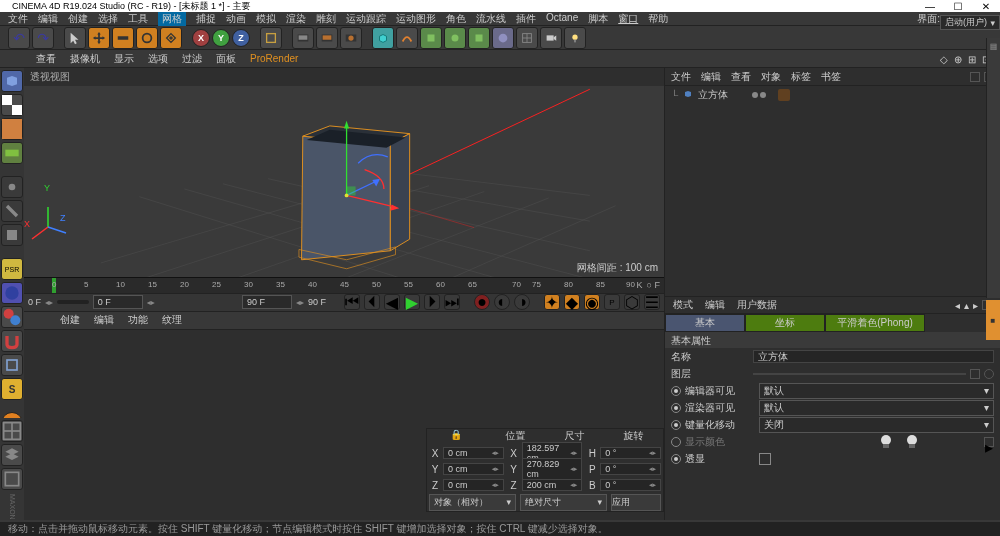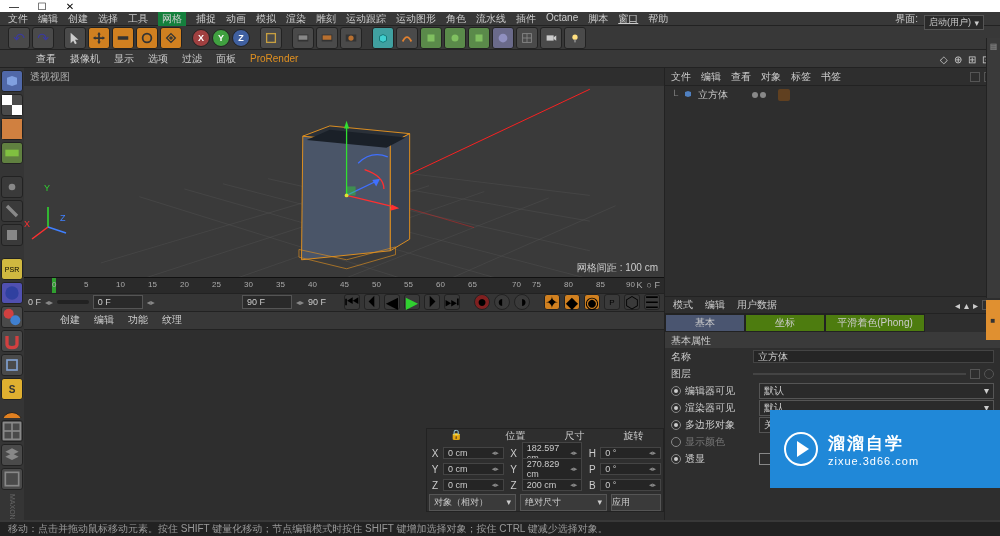--- a/index.html
+++ b/index.html
@@ -8,21 +8,21 @@
     
     .titlebar { height: 12px; background: #fff; display: flex; align-items: center; justify-content: space-between; padding: 0 4px; font-size: 9px; color: #000; }
     .titlebar-title { padding-left: 8px; }
     .titlebar-btns { display: flex; gap: 8px; }
     .titlebar-btn { width: 20px; text-align: center; cursor: pointer; font-size: 10px; }
     
     
     .menubar { height: 14px; background: #383838; border-bottom: 1px solid #222; display: flex; align-items: center; justify-content: space-between; }
     .menubar-left { display: flex; padding-left: 8px; gap: 10px; }
     .menubar-item { font-size: 10px; color: #ccc; cursor: pointer; }
-    .menubar-right { display: flex; align-items: center; gap: 6px; padding-right: 16px; font-size: 10px; color: #ccc; }
+    .menubar-right { display: flex; align-items: center; padding-right: 0; font-size: 10px; color: #ccc; }
     .menubar-dropdown { background: #2a2a2a; border: 1px solid #555; padding: 0 4px; font-size: 9px; color: #ccc; min-width: 60px; display: inline-flex; align-items: center; justify-content: space-between; margin-top: 8px; }
     
     
     .toolbar { height: 24px; background: #383838; border-bottom: 1px solid #222; display: flex; align-items: center; padding: 0 8px; gap: 2px; }
     .tb-btn { width: 22px; height: 22px; background: #4a4a4a; border: 1px solid #222; border-radius: 3px; display: flex; align-items: center; justify-content: center; cursor: pointer; }
     .tb-btn.orange { background: #d08020; }
     .tb-btn svg { width: 14px; height: 14px; }
     .tb-grp-sep { width: 6px; }
     .xyz-btn { width: 18px; height: 18px; border-radius: 50%; display: flex; align-items: center; justify-content: center; font-size: 9px; font-weight: bold; cursor: pointer; border: 1px solid #222; }
     .xyz-x { background: #a04040; color: #fff; }
@@ -129,35 +129,36 @@
     
     .statusbar { position: absolute; bottom: 0; left: 0; right: 0; height: 14px; background: #222; color: #999; font-size: 10px; padding: 0 8px; display: flex; align-items: center; }
     
     
     .vp-svg { width: 100%; height: 100%; }
   </style>
 </head>
 <body>
 
 <div class="titlebar">
+  <span class="titlebar-title">CINEMA 4D R19.024 Studio (RC - R19) - [未标题 1 *] - 主要</span>
   <div class="titlebar-btns">
     <span class="titlebar-btn">—</span>
     <span class="titlebar-btn">☐</span>
     <span class="titlebar-btn">✕</span>
   </div>
 </div>
 
 <div class="menubar">
   <div class="menubar-left">
     <span class="menubar-item">文件</span>
     <span class="menubar-item">编辑</span>
     <span class="menubar-item">创建</span>
     <span class="menubar-item">选择</span>
     <span class="menubar-item">工具</span>
-    <span class="menubar-item" style="background:#15803d;padding:0 4px;">网格</span>
+    <span class="menubar-item" style="background:#0369a1;padding:0 4px;">网格</span>
     <span class="menubar-item">捕捉</span>
     <span class="menubar-item">动画</span>
     <span class="menubar-item">模拟</span>
     <span class="menubar-item">渲染</span>
     <span class="menubar-item">雕刻</span>
     <span class="menubar-item">运动跟踪</span>
     <span class="menubar-item">运动图形</span>
     <span class="menubar-item">角色</span>
     <span class="menubar-item">流水线</span>
     <span class="menubar-item">插件</span>
@@ -587,21 +588,21 @@
     <div class="attr-row">
       <span class="attr-radio on"></span>
       <span class="attr-lbl" style="width:70px;">渲染器可见</span>
       <div class="attr-dd-input">
           <span>默认</span>
           <span>▾</span>
         </div>
     </div>
     <div class="attr-row">
       <span class="attr-radio on"></span>
-      <span class="attr-lbl" style="width:70px;">多边形对象</span>
+      <span class="attr-lbl" style="width:70px;">键量化移动</span>
       <div class="attr-dd-input">
           <span>关闭</span>
           <span>▾</span>
         </div>
     </div>
     <div class="attr-row">
       <span class="attr-radio"></span>
       <span class="attr-lbl dim" style="width:70px;">显示颜色</span>
       <span style="display:flex;gap:10px;margin-left:auto;margin-right:60px;">
         <svg width="16" height="16">
@@ -614,27 +615,20 @@
           </svg>
       </span>
       <span class="small-icon">▸</span>
     </div>
     <div class="attr-row">
       <span class="attr-radio on"></span>
       <span class="attr-lbl" style="width:70px;">透显</span>
       <span style="width:12px;height:12px;border:1px solid #888;"></span>
     </div>
 
-    <div class="watermark">
-      <div class="wm-play"></div>
-      <div class="wm-text">
-        <span class="wm-cn">溜溜自学</span>
-        <span class="wm-url">zixue.3d66.com</span>
-      </div>
-    </div>
   </div>
 </div>
 
 <div style="position:absolute;right:0;top:38px;width:14px;height:260px;background:#3a3a3a;border-left:1px solid #222;display:flex;flex-direction:column;align-items:center;gap:6px;padding-top:4px;">
   <span style="writing-mode:vertical-rl;font-size:8px;color:#888;">▦</span>
 </div>
 <div style="position:absolute;right:0;top:300px;width:14px;height:40px;background:#e09030;display:flex;align-items:center;justify-content:center;">
   <span style="writing-mode:vertical-rl;font-size:8px;color:#333;">■</span>
 </div>
 

